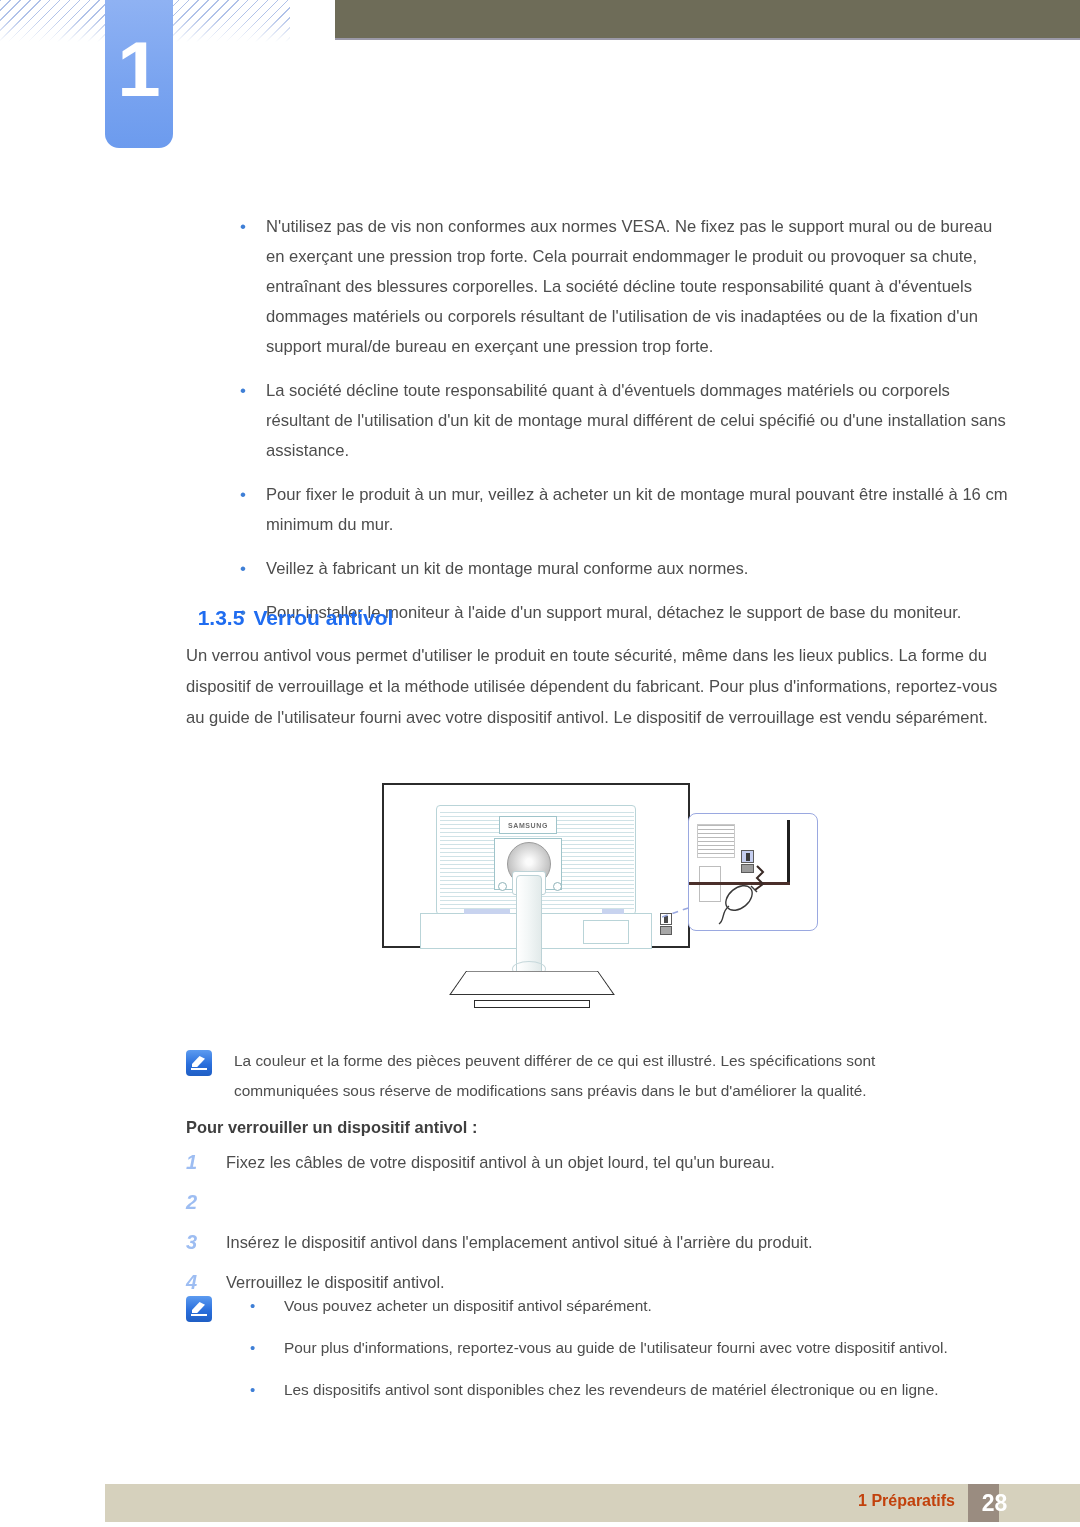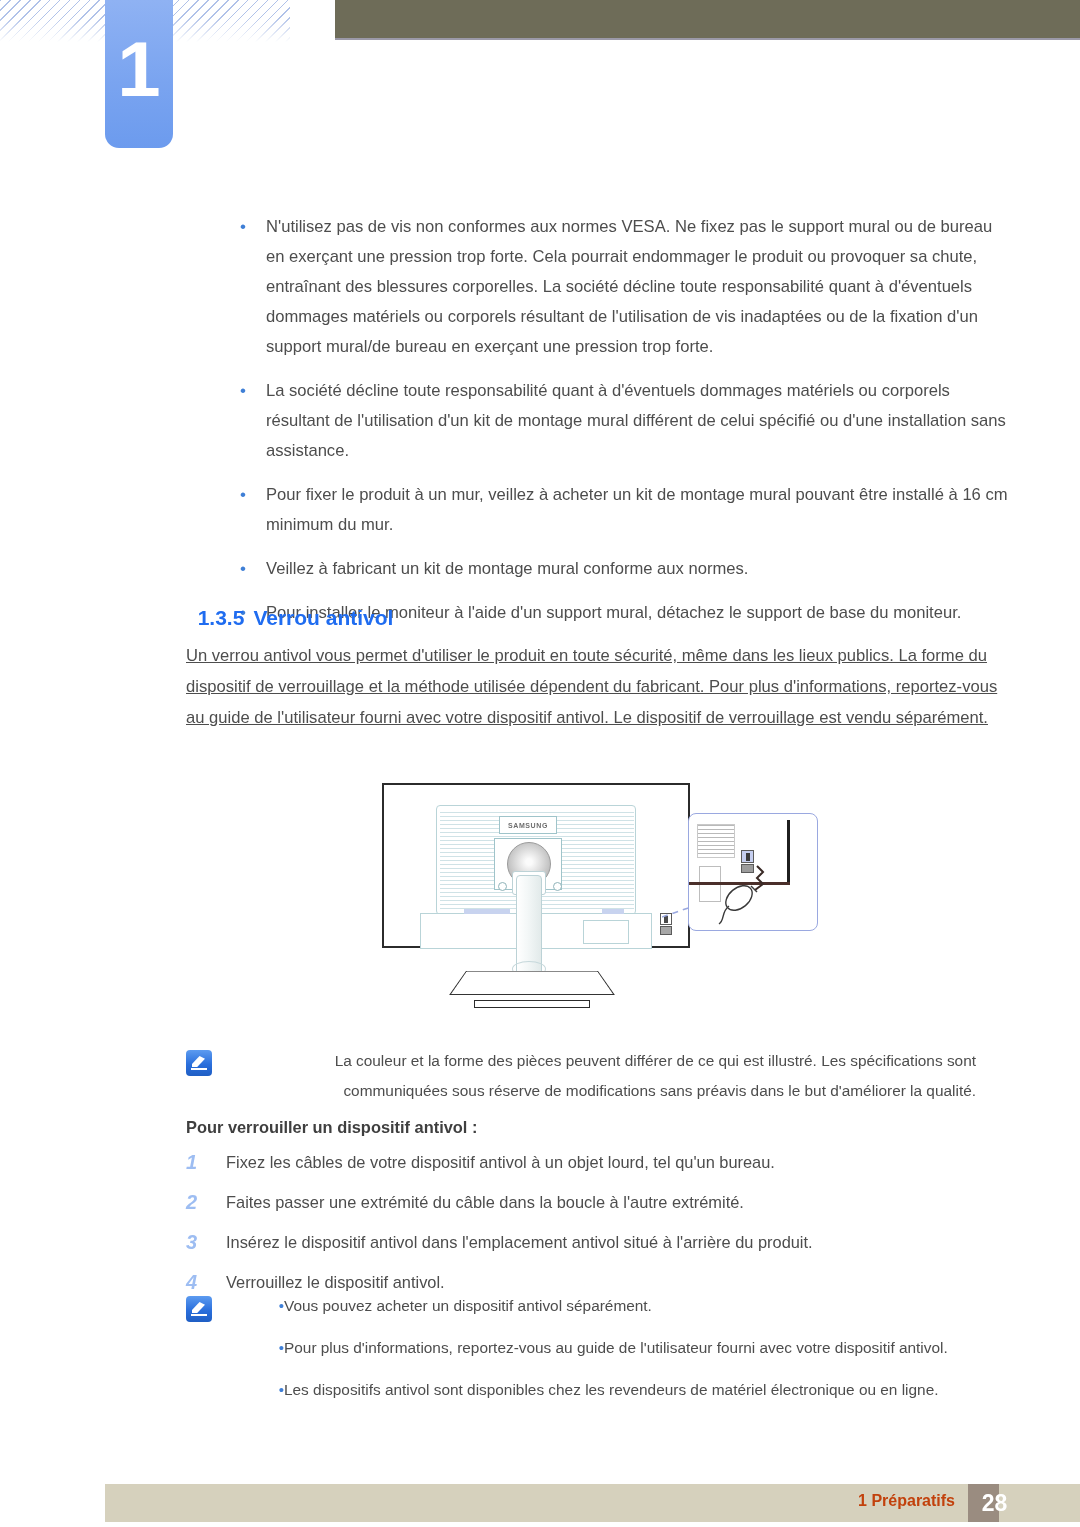--- a/index.html
+++ b/index.html
@@ -61,21 +61,21 @@
 
   .sec-head{
     position:absolute;left:186px;top:582px;
     font-size:21px;font-weight:bold;color:#1f6cf0;
     white-space:pre;
   }
   .sec-head .num{margin-right:9px;}
 
   .para{
     position:absolute;left:186px;top:640px;width:820px;
-    font-size:16.6px;line-height:31px;color:#4d4d4d;text-decoration:underline;
+    font-size:16.6px;line-height:31px;color:#4d4d4d;
   }
 
   
   .figure{position:absolute;left:370px;top:775px;width:470px;height:255px;}
   .mon-outer{
     position:absolute;left:12px;top:8px;width:308px;height:165px;
     border:2px solid #2b2b2b;background:#fff;box-sizing:border-box;
   }
   .mon-panel{
     position:absolute;left:52px;top:20px;width:200px;height:110px;
@@ -193,21 +193,21 @@
   .note-ico::before{
     content:"";position:absolute;left:6px;top:6px;
     width:13px;height:11px;
     background:#fff;
     clip-path:polygon(0% 72%,58% 0%,100% 26%,40% 100%,0% 100%);
   }
   .note-ico::after{
     content:"";position:absolute;left:5px;top:18px;width:16px;height:2px;
     background:#fff;
   }
-  .note-body{margin-left:22px;font-size:15.4px;line-height:30px;color:#4d4d4d;text-align:right;}
+  .note-body{margin-left:22px;font-size:15.4px;line-height:30px;color:#4d4d4d;}
 
   .steps-head{
     position:absolute;left:186px;top:1118px;
     font-size:16.4px;font-weight:bold;color:#3f3f3f;
   }
   .steps{position:absolute;left:186px;top:1148px;width:820px;}
   .step{display:flex;margin-bottom:12px;}
   .step-n{
     flex:0 0 40px;width:40px;
     color:#9dbdf2;font-size:20px;font-weight:bold;font-style:italic;
@@ -344,21 +344,20 @@
 
 <div class="steps-head">Pour verrouiller un dispositif antivol :</div>
 
 <div class="steps">
   <div class="step">
     <div class="step-n">1</div>
     <div class="step-t">Fixez les câbles de votre dispositif antivol à un objet lourd, tel qu'un bureau.</div>
   </div>
   <div class="step">
     <div class="step-n">2</div>
-    <div class="step-t">Faites passer une extrémité du câble dans la boucle à l'autre extrémité.</div>
   </div>
   <div class="step">
     <div class="step-n">3</div>
     <div class="step-t">Insérez le dispositif antivol dans l'emplacement antivol situé à l'arrière du produit.</div>
   </div>
   <div class="step">
     <div class="step-n">4</div>
     <div class="step-t">Verrouillez le dispositif antivol.</div>
   </div>
 </div>

